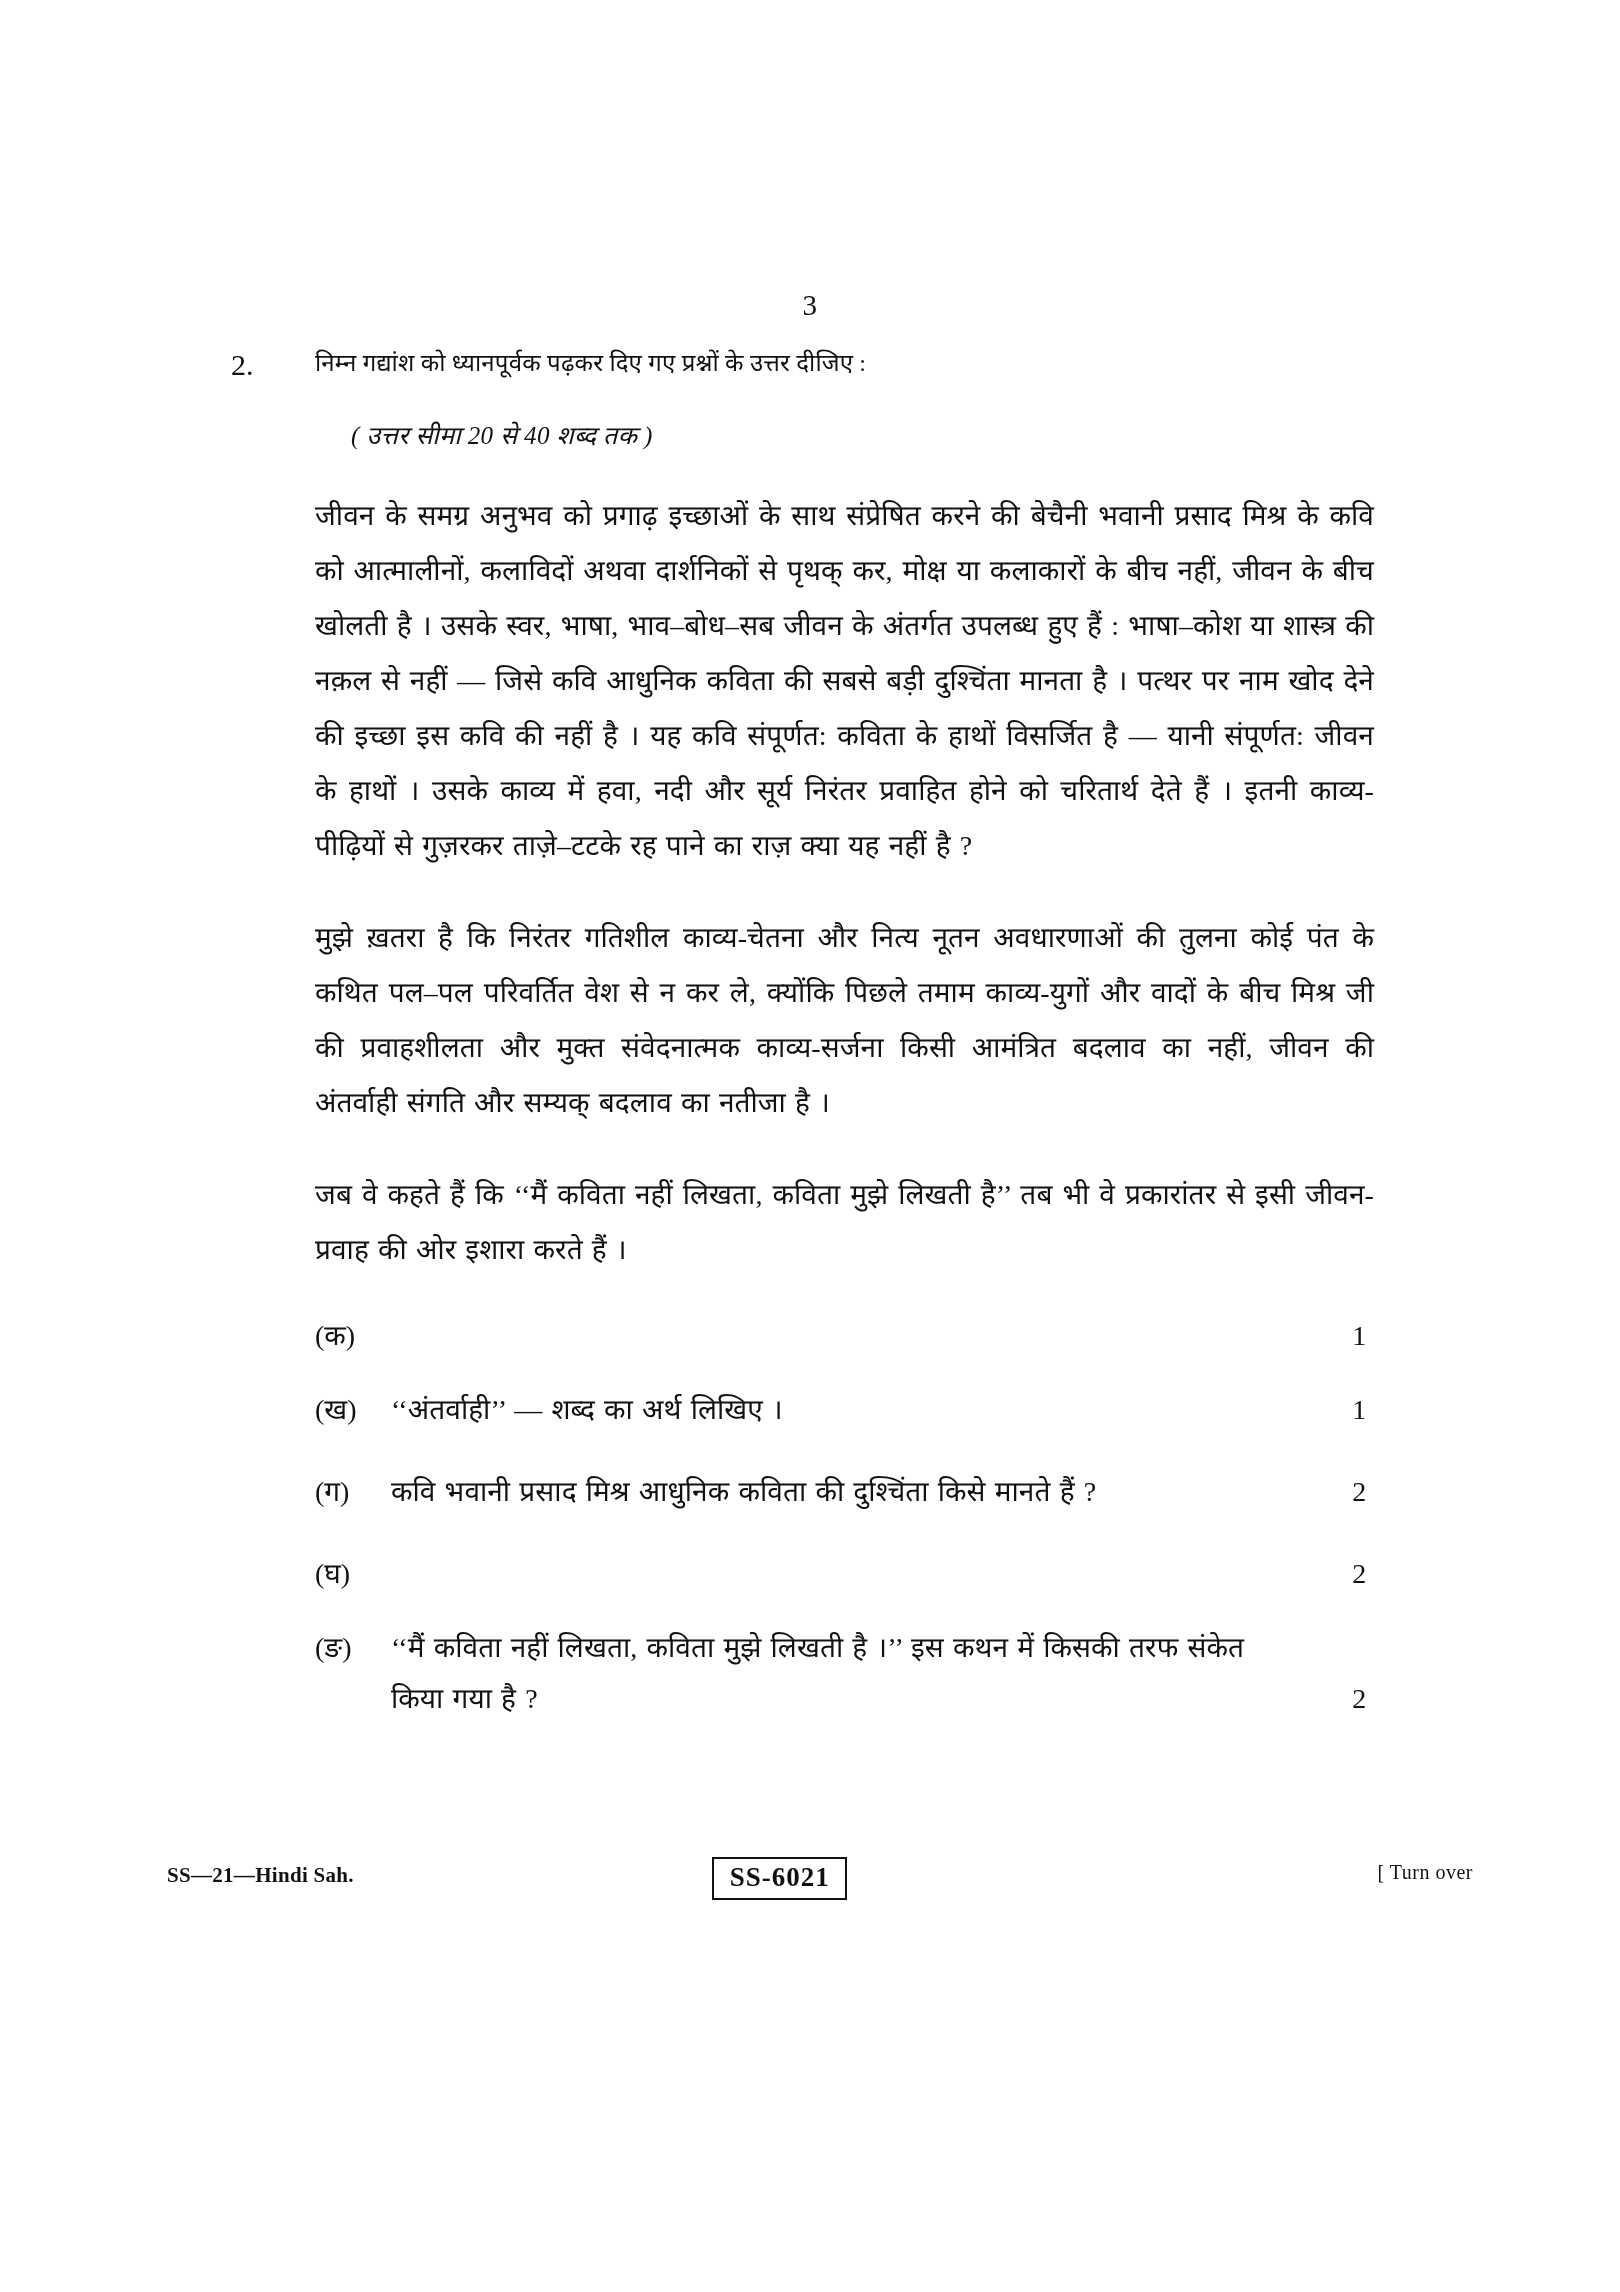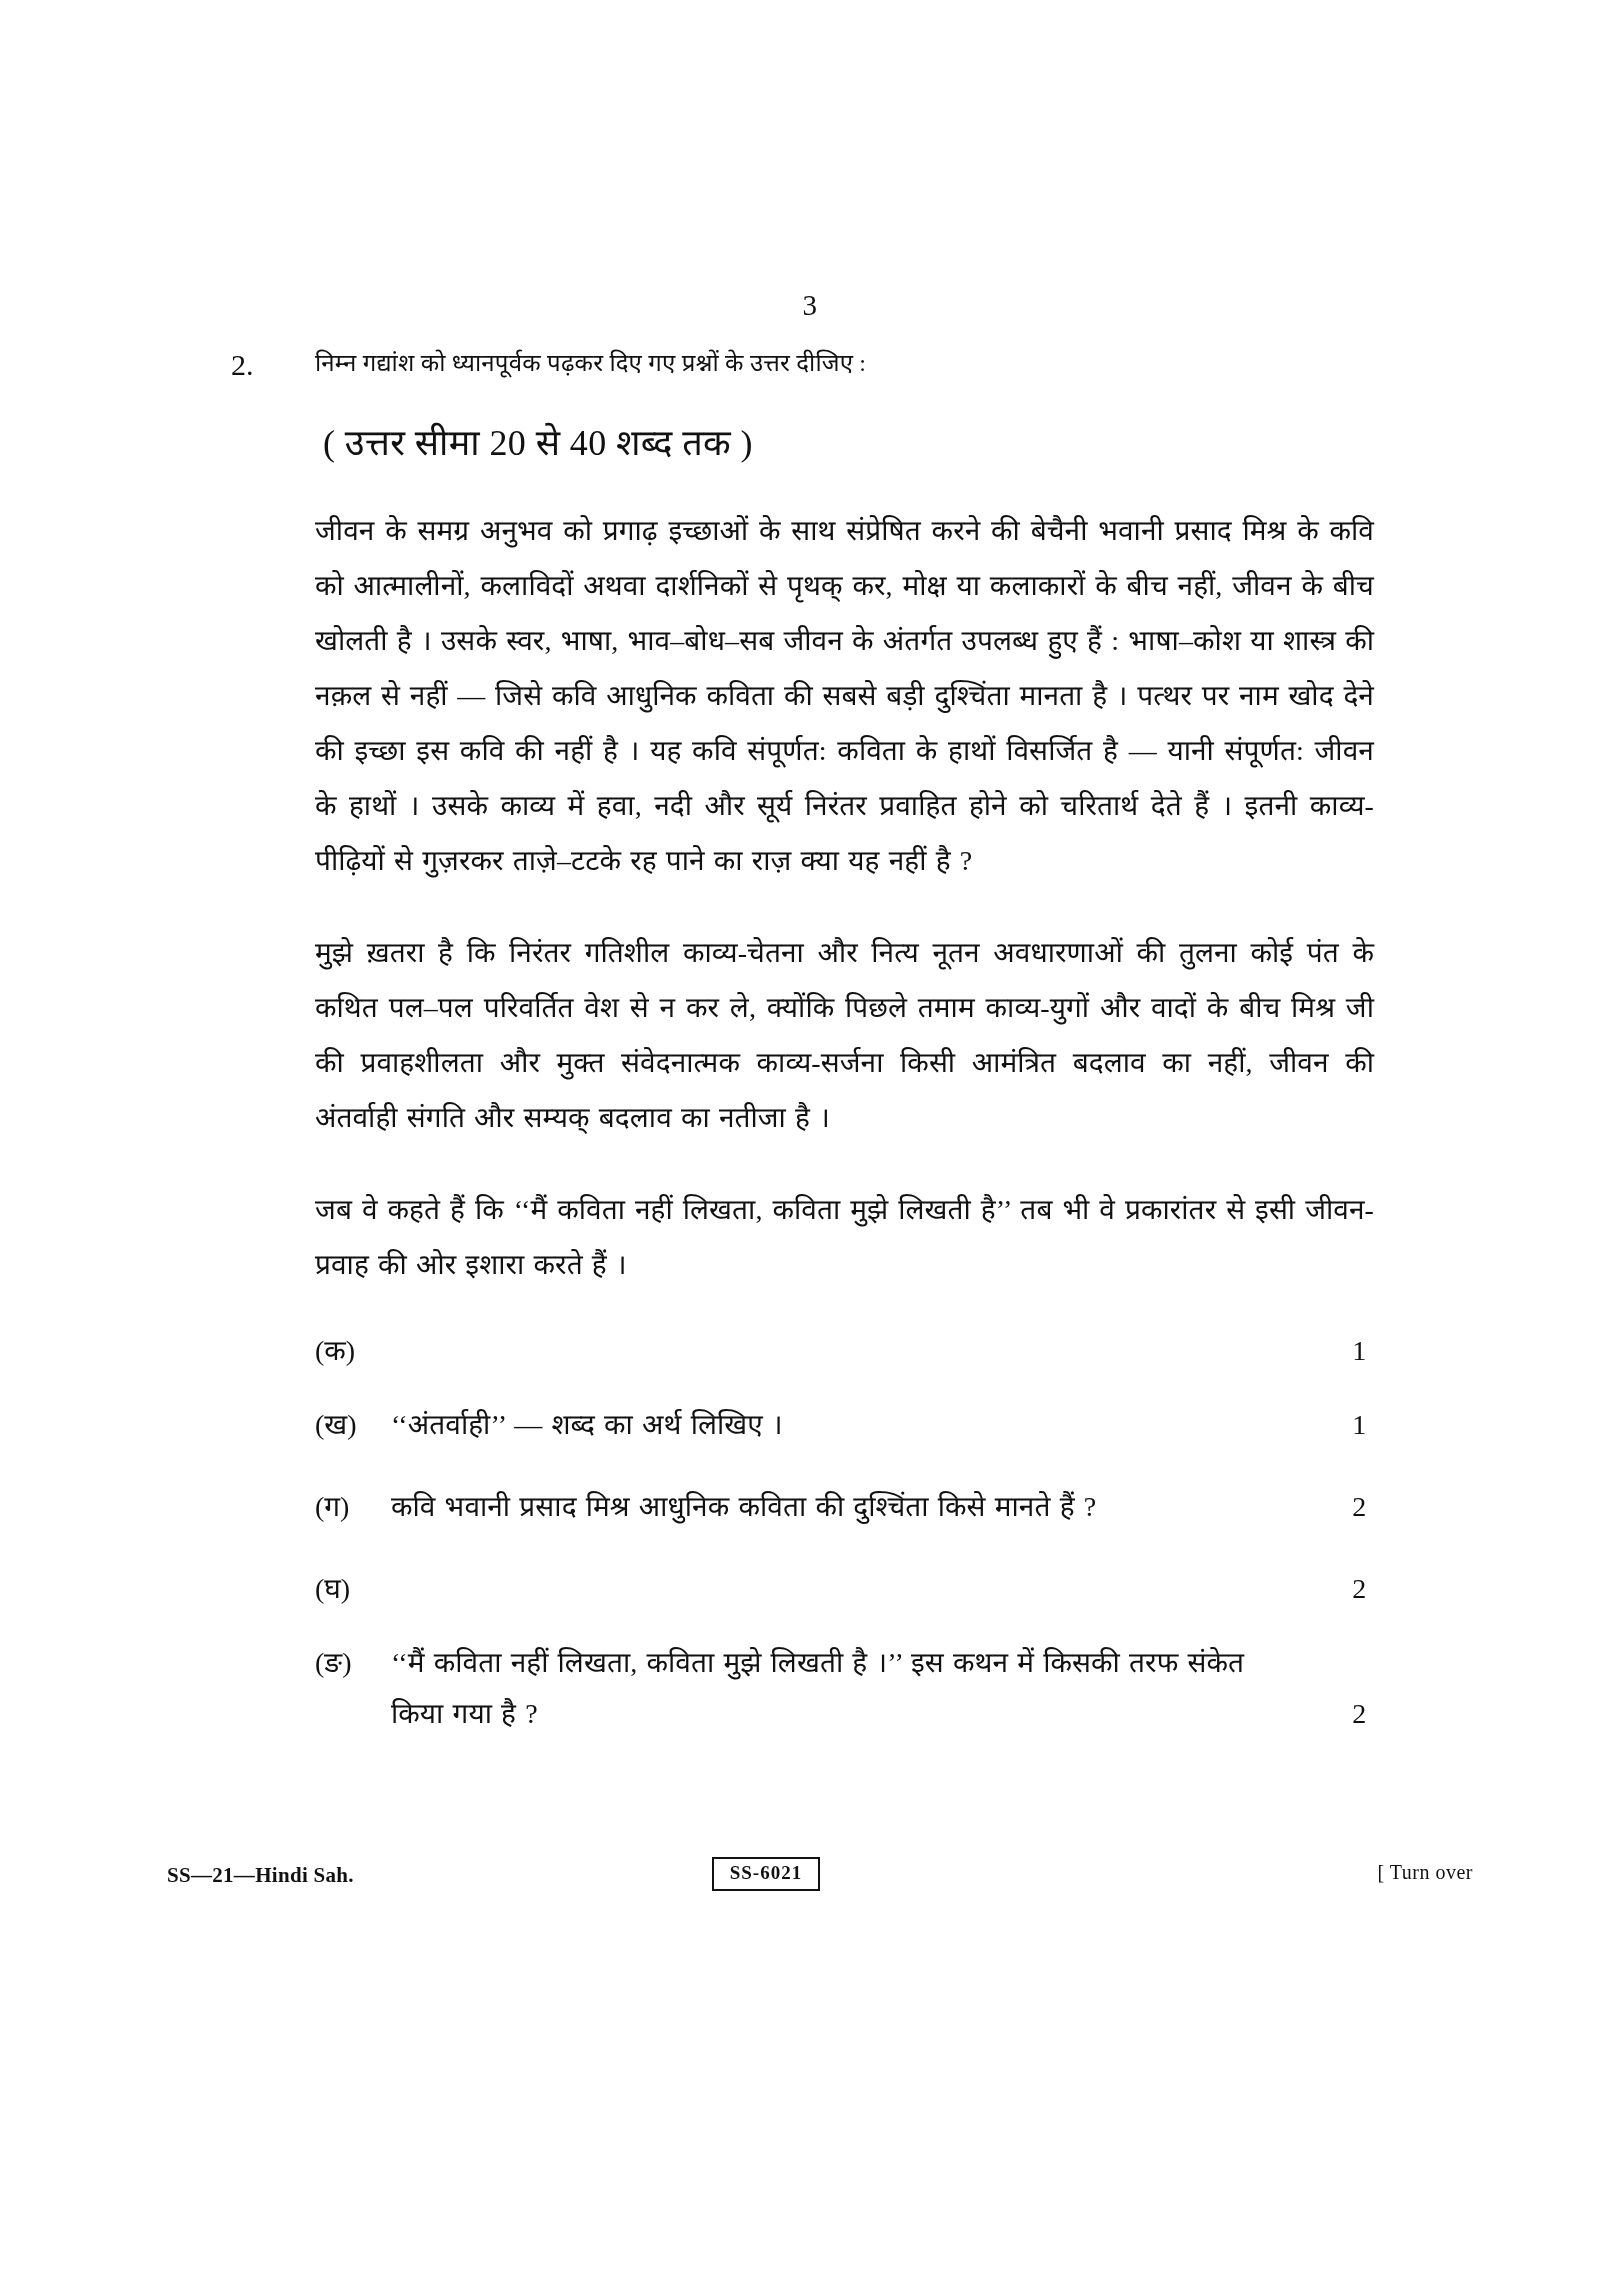--- a/index.html
+++ b/index.html
@@ -51,24 +51,25 @@
     top: 0px;
     font-size: 30px;
   }
   .q-head {
     margin-left: 84px;
     font-size: 24px;
     line-height: 1.25;
     letter-spacing: 0.2px;
   }
   .limit-line {
-    margin-left: 92px;
+    margin-left: 120px;
     margin-top: 39px;
-    font-size: 36px;
+    font-size: 25px;
     letter-spacing: 0.4px;
+    font-style: italic;
   }
   .passage {
     margin-left: 84px;
     margin-top: 37px;
     width: 1059px;
   }
   .para {
     font-size: 28px;
     line-height: 55px;
     text-align: justify;
@@ -132,21 +133,21 @@
     font-weight: bold;
     font-family: "Liberation Serif", "DejaVu Serif", serif;
     letter-spacing: 0.3px;
   }
   .footer-code {
     position: absolute;
     left: 545px;
     top: 0px;
     border: 2.9px solid #111;
     padding: 2.9px 15.7px 4.9px 15.7px;
-    font-size: 19px;
+    font-size: 27px;
     font-weight: bold;
     letter-spacing: 1px;
   }
   .footer-right {
     position: absolute;
     right: 0;
     top: 3.9px;
     font-size: 20px;
     letter-spacing: 0.5px;
   }

